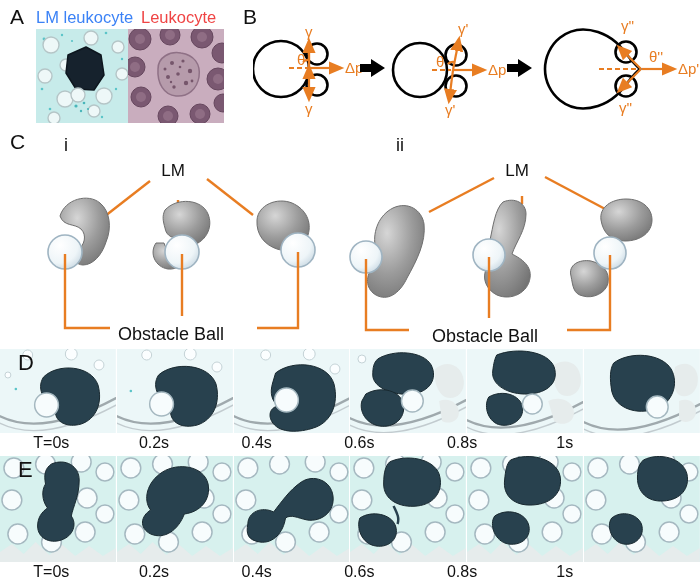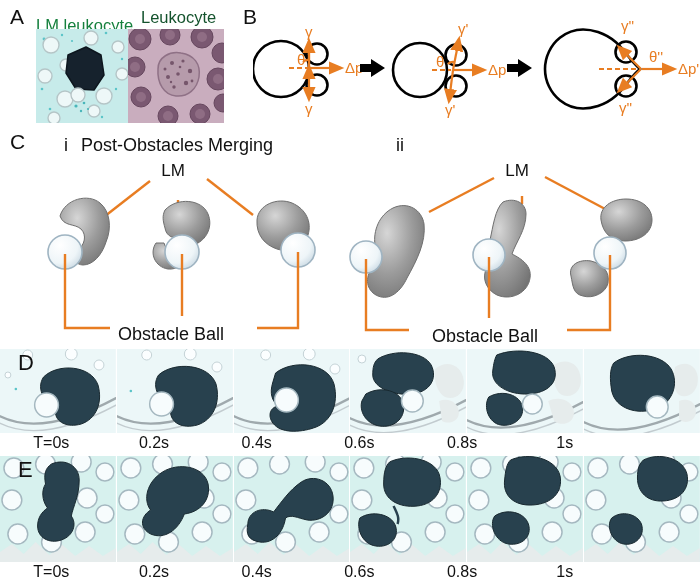--- a/index.html
+++ b/index.html
@@ -1,22 +1,22 @@
 <!DOCTYPE html>
 <html><head>
 <meta charset="utf-8">
 <style>
   html,body{margin:0;padding:0;background:#ffffff;}
   #page{position:relative;width:700px;height:585px;background:#ffffff;
         font-family:"Liberation Sans", sans-serif;overflow:hidden;}
   .plabel{position:absolute;font-size:21px;color:#111;line-height:1;}
   .abs{position:absolute;}
   
-  .a-title1{position:absolute;left:36px;top:16px;font-size:16.5px;color:#15803d;}
-  .a-title2{position:absolute;left:141px;top:8px;font-size:16.5px;color:#14532d;}
+  .a-title1{position:absolute;left:36px;top:8px;font-size:16.5px;color:#3b82f6;}
+  .a-title2{position:absolute;left:141px;top:8px;font-size:16.5px;color:#ef4444;}
   
   .c-idx{font-size:18px;color:#111;}
   .c-title{font-size:18px;color:#111;}
   
   .orange-ln{stroke:#e87d22;stroke-width:2.4;fill:none;}
   .lm{fill:#28414e;stroke:#18282f;stroke-width:1;}
   .ball{fill:#f7fcfd;stroke:#a5b8c0;stroke-width:1.5;}
   .bub{fill:#fbfeff;stroke:#c4d2d6;stroke-width:1;}
   .arc1{fill:none;stroke:#9fa9ad;stroke-width:2.4;}
   .arc2{fill:none;stroke:#c2cbcf;stroke-width:1.4;}
@@ -173,21 +173,20 @@
       <line class="bline" x1="389" y1="54" x2="421" y2="54" marker-end="url(#oarr)"></line>
       <text class="btxt" x="368" y="16">γ''</text>
       <text class="btxt" x="366" y="98">γ''</text>
       <text class="btxt" x="396" y="47" font-size="13">θ''</text>
       <text class="btxt" x="425" y="59">Δp''</text>
     </g>
   </svg>
 
   <span class="plabel" style="left:10px;top:131px;">C</span>
   <span class="abs c-idx" style="left:64px;top:135px;">i</span>
-  <span class="abs c-title" style="left:81px;top:135px;">Post-Obstacles Merging</span>
   <span class="abs c-idx" style="left:366px;top:135px;margin-left:30px;">ii</span>
 
   <svg class="abs" style="left:15px;top:158px;" width="320" height="190" viewBox="0 0 320 190">
     <defs>
       <radialGradient id="metal" cx="35%" cy="30%" r="80%">
         <stop offset="0%" stop-color="#d6d6d6"></stop>
           <stop offset="55%" stop-color="#9c9c9c"></stop>
           <stop offset="100%" stop-color="#747474"></stop>
       </radialGradient>
       <radialGradient id="sph" cx="35%" cy="30%" r="75%">

